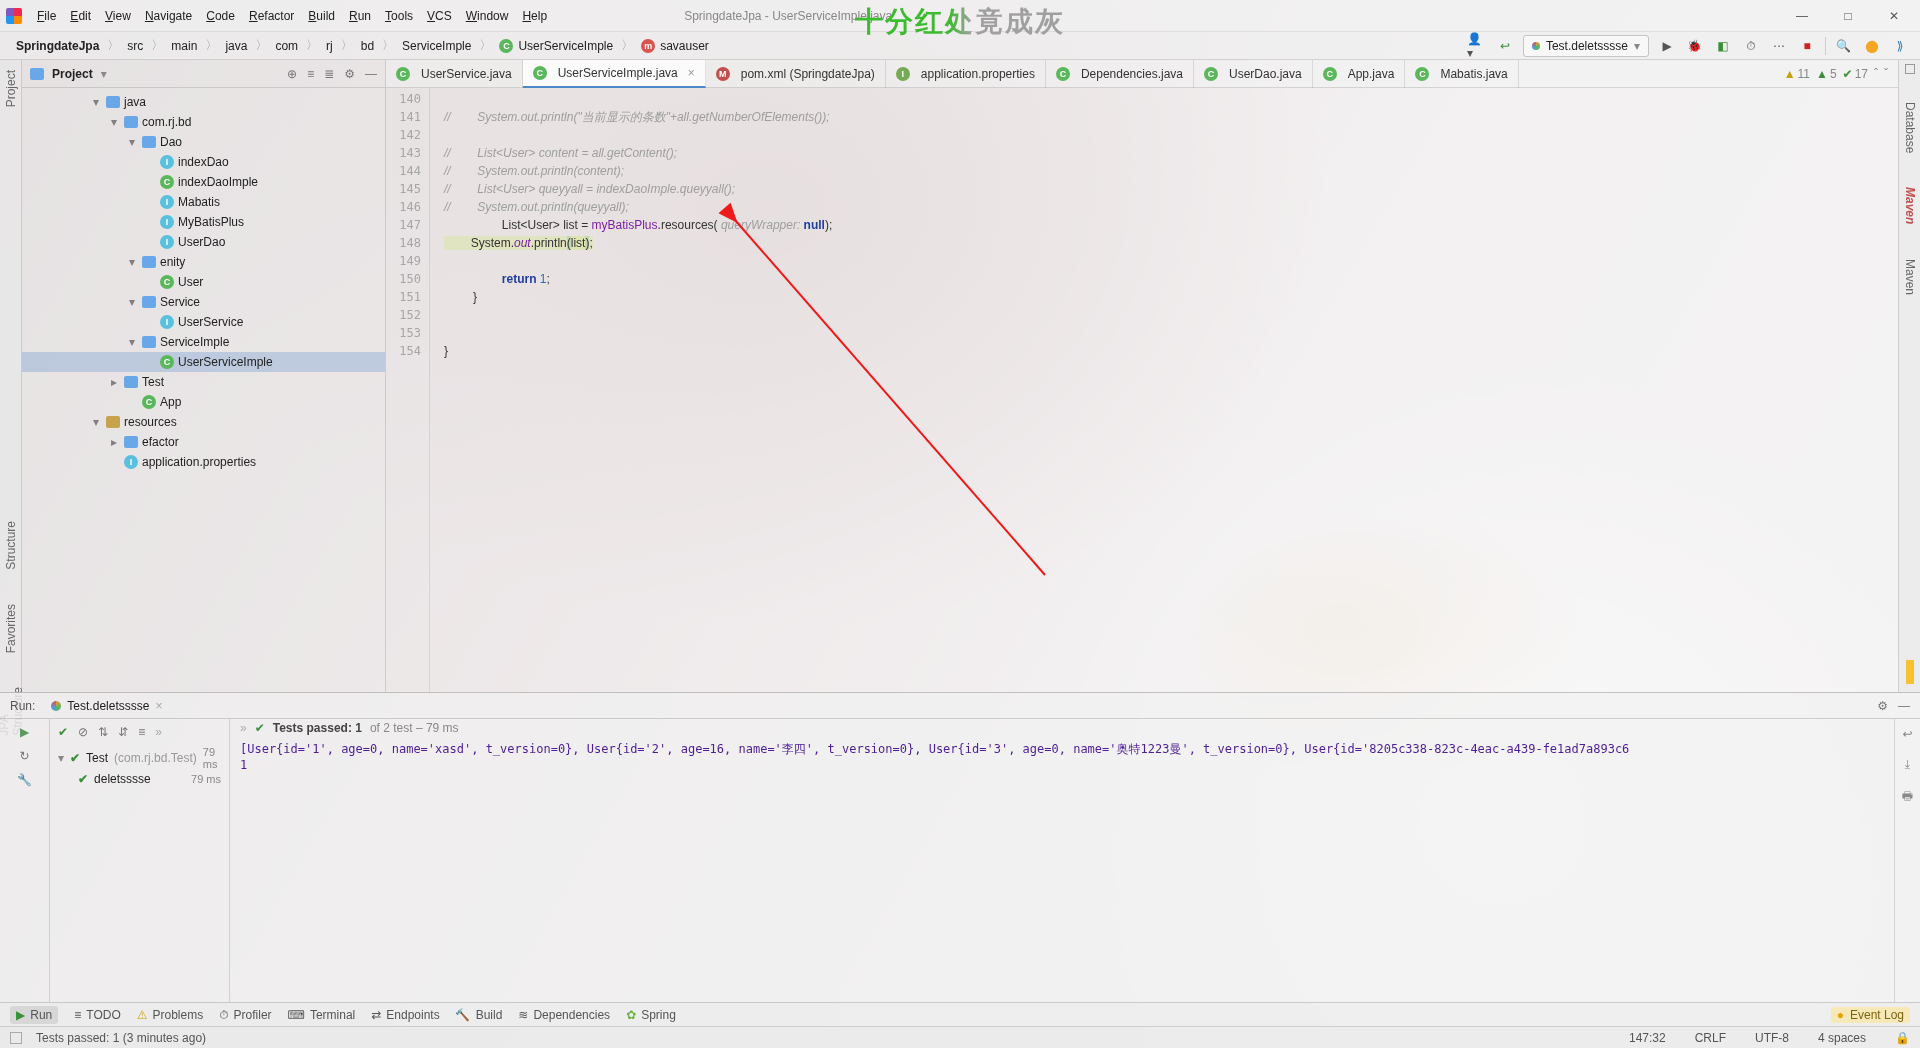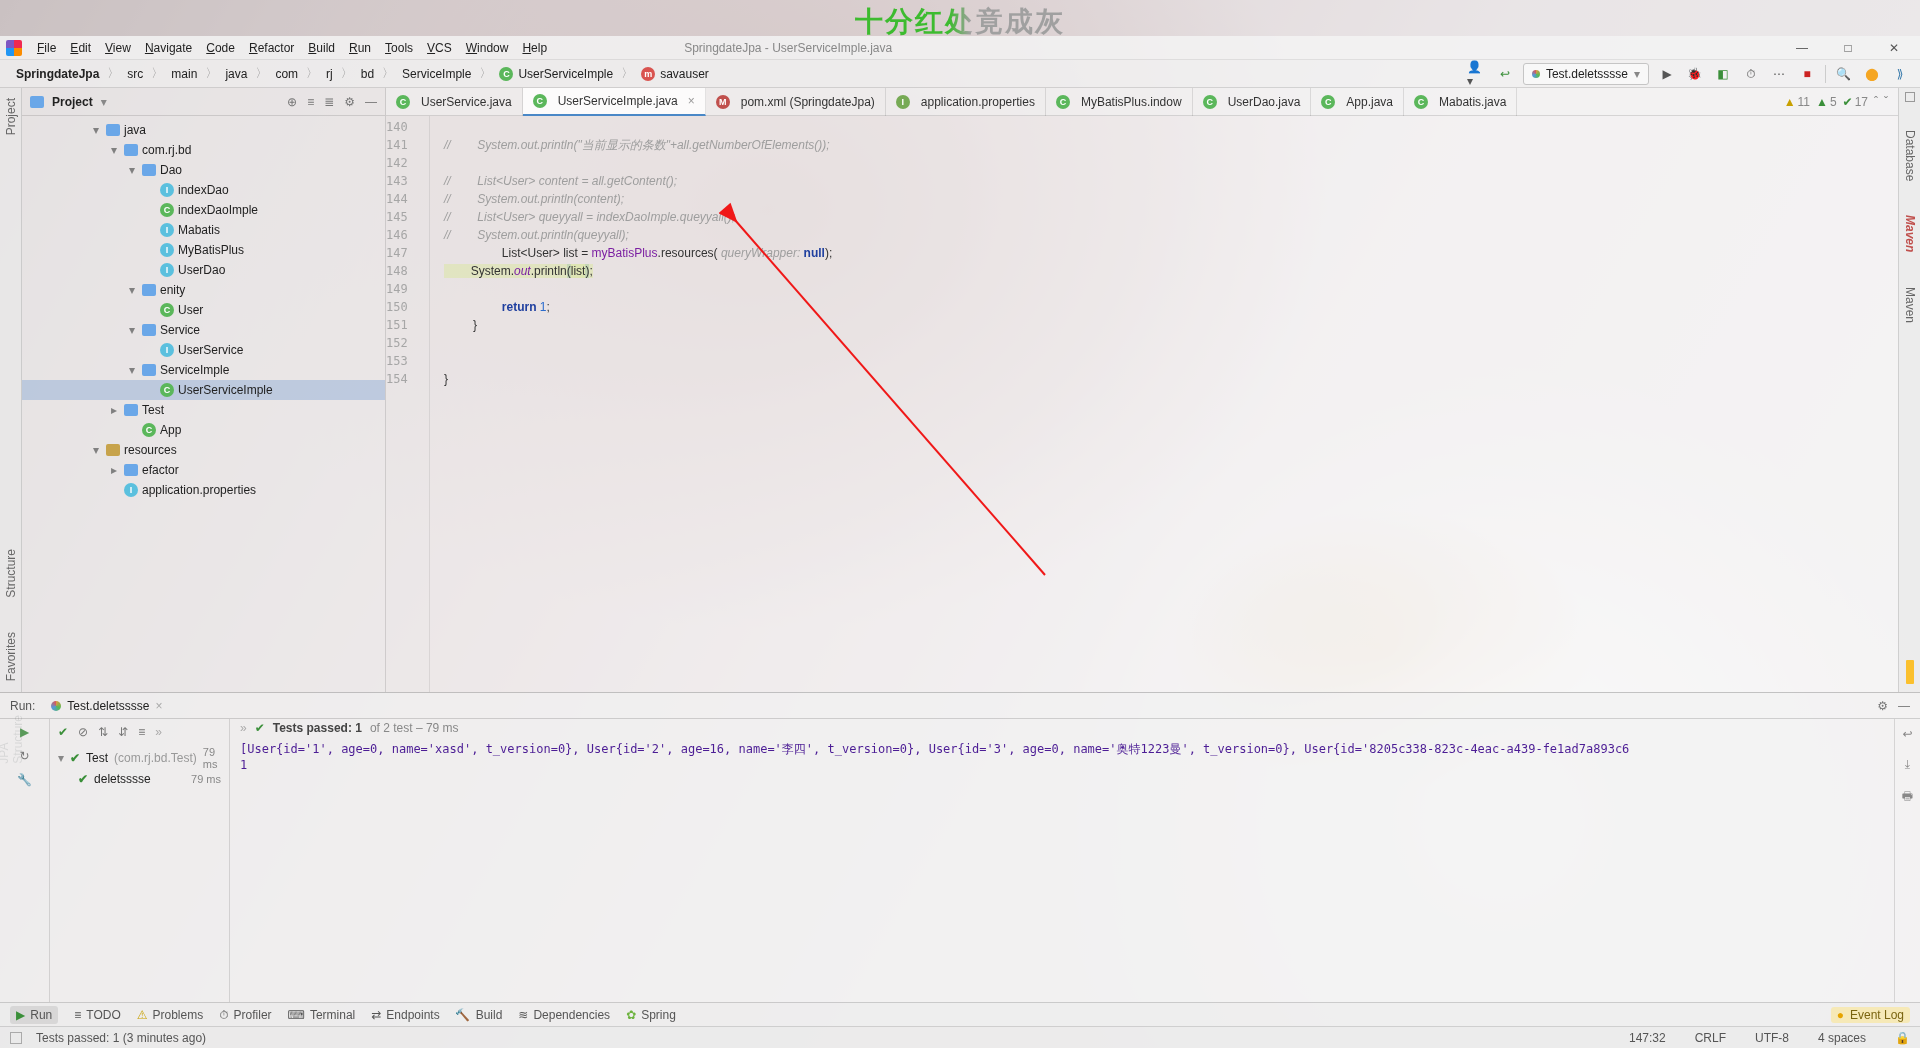--- a/index.html
+++ b/index.html
@@ -18,21 +18,21 @@
 .watermark {
   position: absolute; top: 3px; left: 50%; transform: translateX(-50%);
   font-size: 28px; font-weight: 700; letter-spacing: 2px;
   font-family: "Microsoft YaHei","PingFang SC", sans-serif;
   background: linear-gradient(90deg, #3dbb2f, #3dbb2f 45%, #a0a0a0 55%, #a0a0a0);
   -webkit-background-clip: text; background-clip: text; color: transparent;
   z-index: 300; pointer-events: none;
 }
 
 
-.menubar { position: relative; z-index: 10; display: flex; align-items: center; height: 24px; padding: 0 6px; background: rgba(243,243,243,.85); border-bottom: 1px solid rgba(0,0,0,.08); margin-top: 36px; }
+.menubar { position: relative; z-index: 10; display: flex; align-items: center; height: 32px; padding: 0 6px; background: rgba(243,243,243,.85); border-bottom: 1px solid rgba(0,0,0,.08); }
 .menubar .logo { width: 16px; height: 16px; margin-right: 8px; background: conic-gradient(#f02950 0 25%, #fb8c00 0 50%, #2196f3 0 75%, #7e57c2 0); border-radius: 2px; }
 .menubar .item { padding: 2px 7px; cursor: default; }
 .menubar .item u { text-decoration: underline; }
 .menubar .title { margin-left: 130px; color: #888; }
 .winbtns { margin-left: auto; display: flex; gap: 18px; padding-right: 6px; color: #555; }
 .winbtns span { width: 28px; text-align: center; cursor: default; }
 
 
 .navrow { position: relative; z-index: 10; display: flex; align-items: center; height: 28px; padding: 0 10px; background: rgba(243,243,243,.8); border-bottom: 1px solid rgba(0,0,0,.12); }
 .crumb { display: flex; align-items: center; gap: 2px; }
@@ -71,21 +71,21 @@
 .centercol { flex: 1; display: flex; flex-direction: column; min-width: 0; }
 .tabs { display: flex; align-items: center; height: 28px; background: rgba(245,245,245,.75); border-bottom: 1px solid rgba(0,0,0,.12); }
 .tab { display: flex; align-items: center; height: 28px; padding: 0 10px; gap: 6px; border-right: 1px solid rgba(0,0,0,.1); cursor: default; color:#333; }
 .tab.active { background: rgba(255,255,255,.8); border-bottom: 2px solid #4a88c7; }
 .tab .x { color:#9a9a9a; margin-left:4px; }
 .tabs .navarr { margin-left: auto; display: flex; gap: 6px; padding: 0 10px; color:#888; align-items: center; }
 .badge { display: inline-flex; align-items: center; gap: 2px; }
 .badge .warn{color:#c8a000}.badge .ok{color:#3a8f39}.badge .up{color:#3a8f39}
 
 .editor { flex: 1; display: flex; min-height: 0; position: relative; }
-.gutter { width: 44px; padding: 2px 8px 0 0; color: #a6a6a6; font-family: Consolas, monospace; line-height: 18px; background: rgba(247,247,247,.55); border-right: 1px solid rgba(0,0,0,.08); }
+.gutter { width: 44px; text-align: right; padding: 2px 8px 0 0; color: #a6a6a6; font-family: Consolas, monospace; line-height: 18px; background: rgba(247,247,247,.55); border-right: 1px solid rgba(0,0,0,.08); }
 .code { flex: 1; padding: 2px 0 0 14px; font-family: Consolas, monospace; line-height: 18px; white-space: pre; color: #333; background: rgba(255,255,255,.45); overflow: hidden; }
 .code .cm { color:#9e9e9e; font-style: italic; }
 .code .fld { color:#7b1fa2; } .code .kw{color:#1f3f9f;font-weight:600}.code .num{color:#2a6bcc}.code .lit{color:#7b1fa2;font-style:italic}
 .code .hl { background: rgba(220,230,170,.6); }
 .code .br { background: rgba(170,200,170,.5); }
 
 
 .runwin { position: relative; z-index: 8; height: 310px; display: flex; flex-direction: column; border-top: 1px solid rgba(0,0,0,.2); background: rgba(244,244,244,.8); }
 .runhead { display: flex; align-items: center; height: 26px; padding: 0 10px; gap: 8px; border-bottom: 1px solid rgba(0,0,0,.15); }
 .runhead .lbl { color:#555; }
@@ -334,21 +334,21 @@
         <div class="tab">
           <span class="ico" style="background:#c0504d">M</span>
           <span>pom.xml (SpringdateJpa)</span>
         </div>
         <div class="tab">
           <span class="ico" style="background:#77aa55">I</span>
           <span>application.properties</span>
         </div>
         <div class="tab">
           <span class="ico" style="background:#5bb75b">C</span>
-          <span>MyBatisPlus.indow</span>
+          <span>Dependencies.java</span>
         </div>
         <div class="tab">
           <span class="ico" style="background:#5bb75b">C</span>
           <span>UserDao.java</span>
         </div>
         <div class="tab">
           <span class="ico" style="background:#5bb75b">C</span>
           <span>App.java</span>
         </div>
         <div class="tab">

